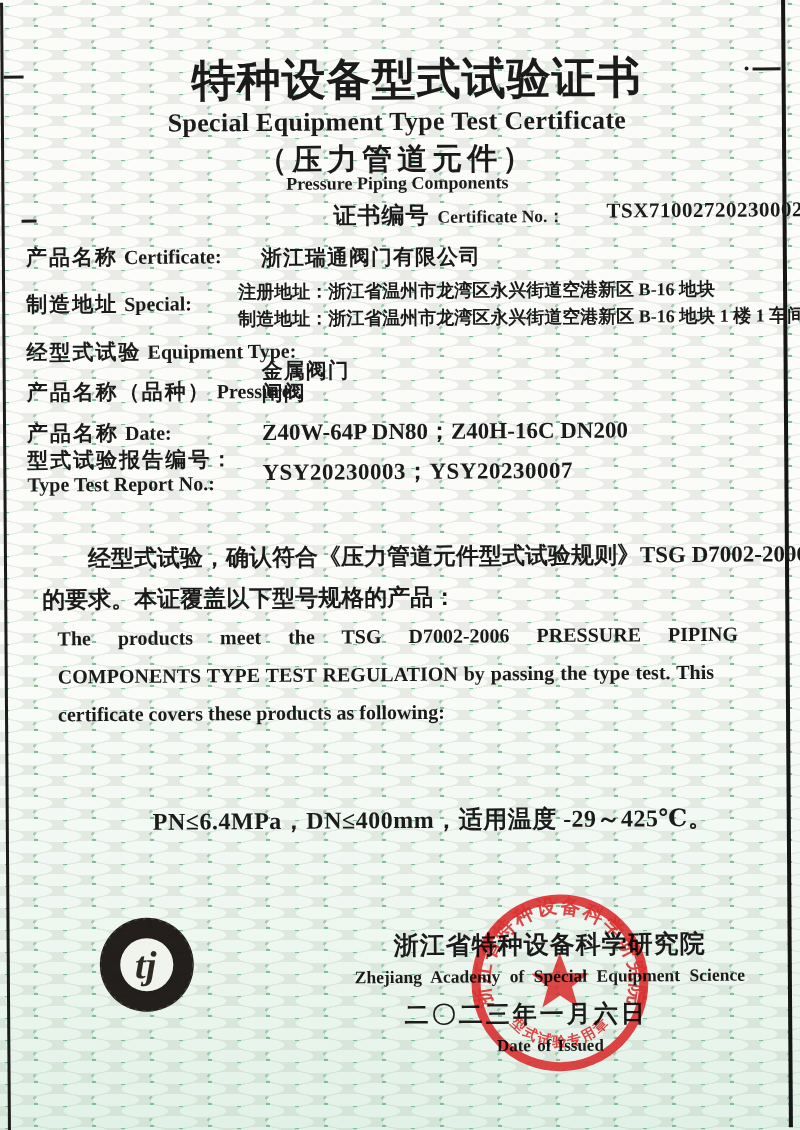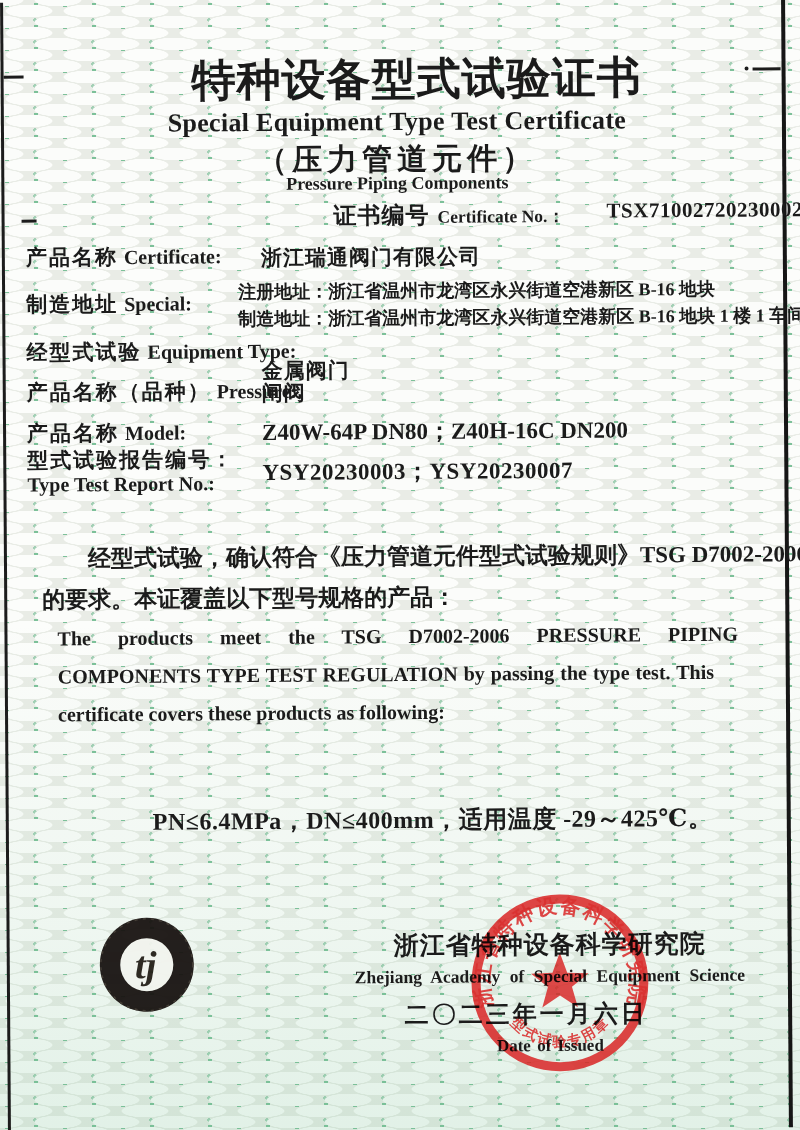--- a/index.html
+++ b/index.html
@@ -109,21 +109,21 @@
     <span class="cn">经型式试验</span><span class="en">Equipment Type:</span>
   </div>
   <div class="val r3v">金属阀门</div>
 
   <div class="lbl r4l">
     <span class="cn">产品名称（品种）</span><span class="en">Pressure:</span>
   </div>
   <div class="val r4v">闸阀</div>
 
   <div class="lbl r5l">
-    <span class="cn">产品名称</span><span class="en">Model:</span>
+    <span class="cn">产品名称</span><span class="en">Date:</span>
   </div>
   <div class="val r5v">Z40W-64P DN80；Z40H-16C DN200</div>
 
   <div class="lbl r6l1">
     <span class="cn">型式试验报告编号：</span>
   </div>
   <div class="lbl r6l2">
     <span class="en" style="margin-left:0;">Type Test Report No.:</span>
   </div>
   <div class="val r6v">YSY20230003；YSY20230007</div>

